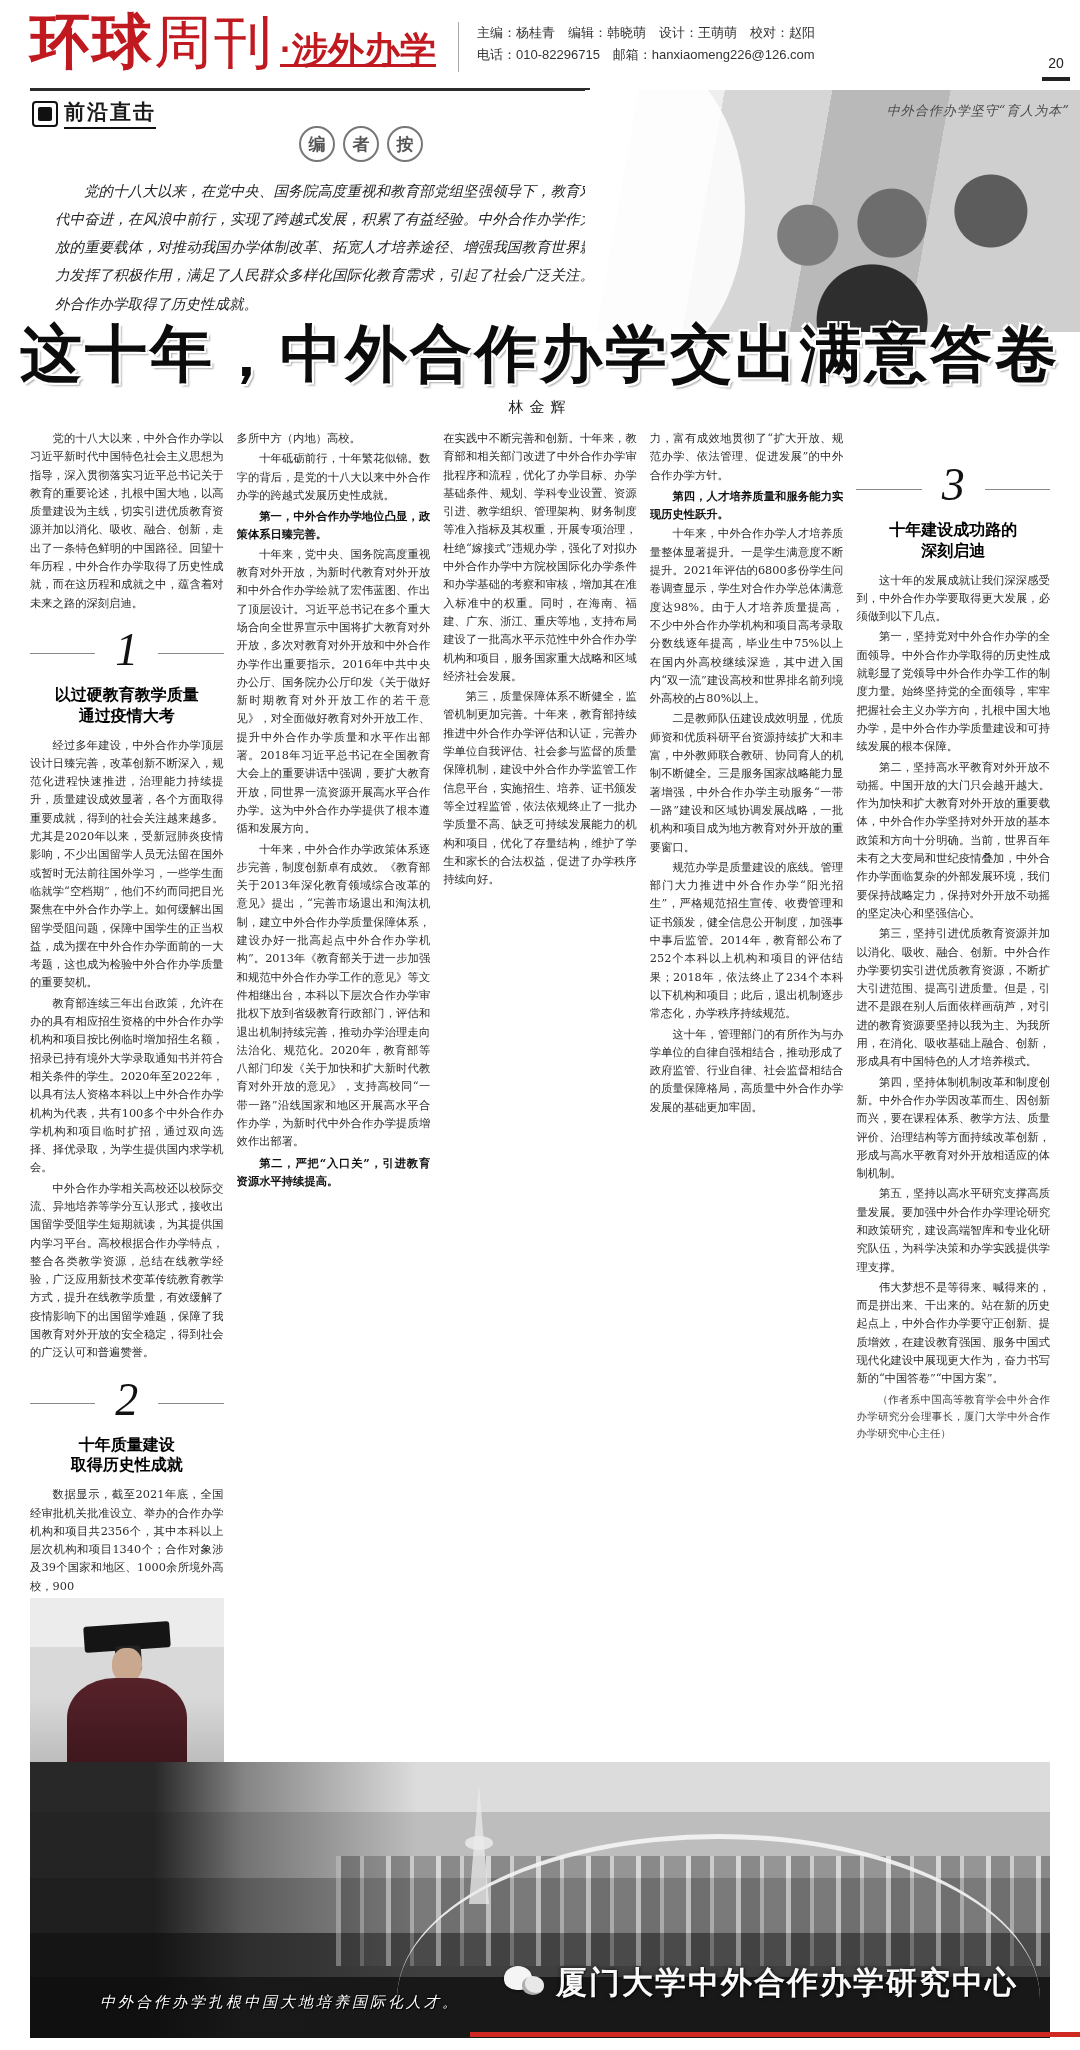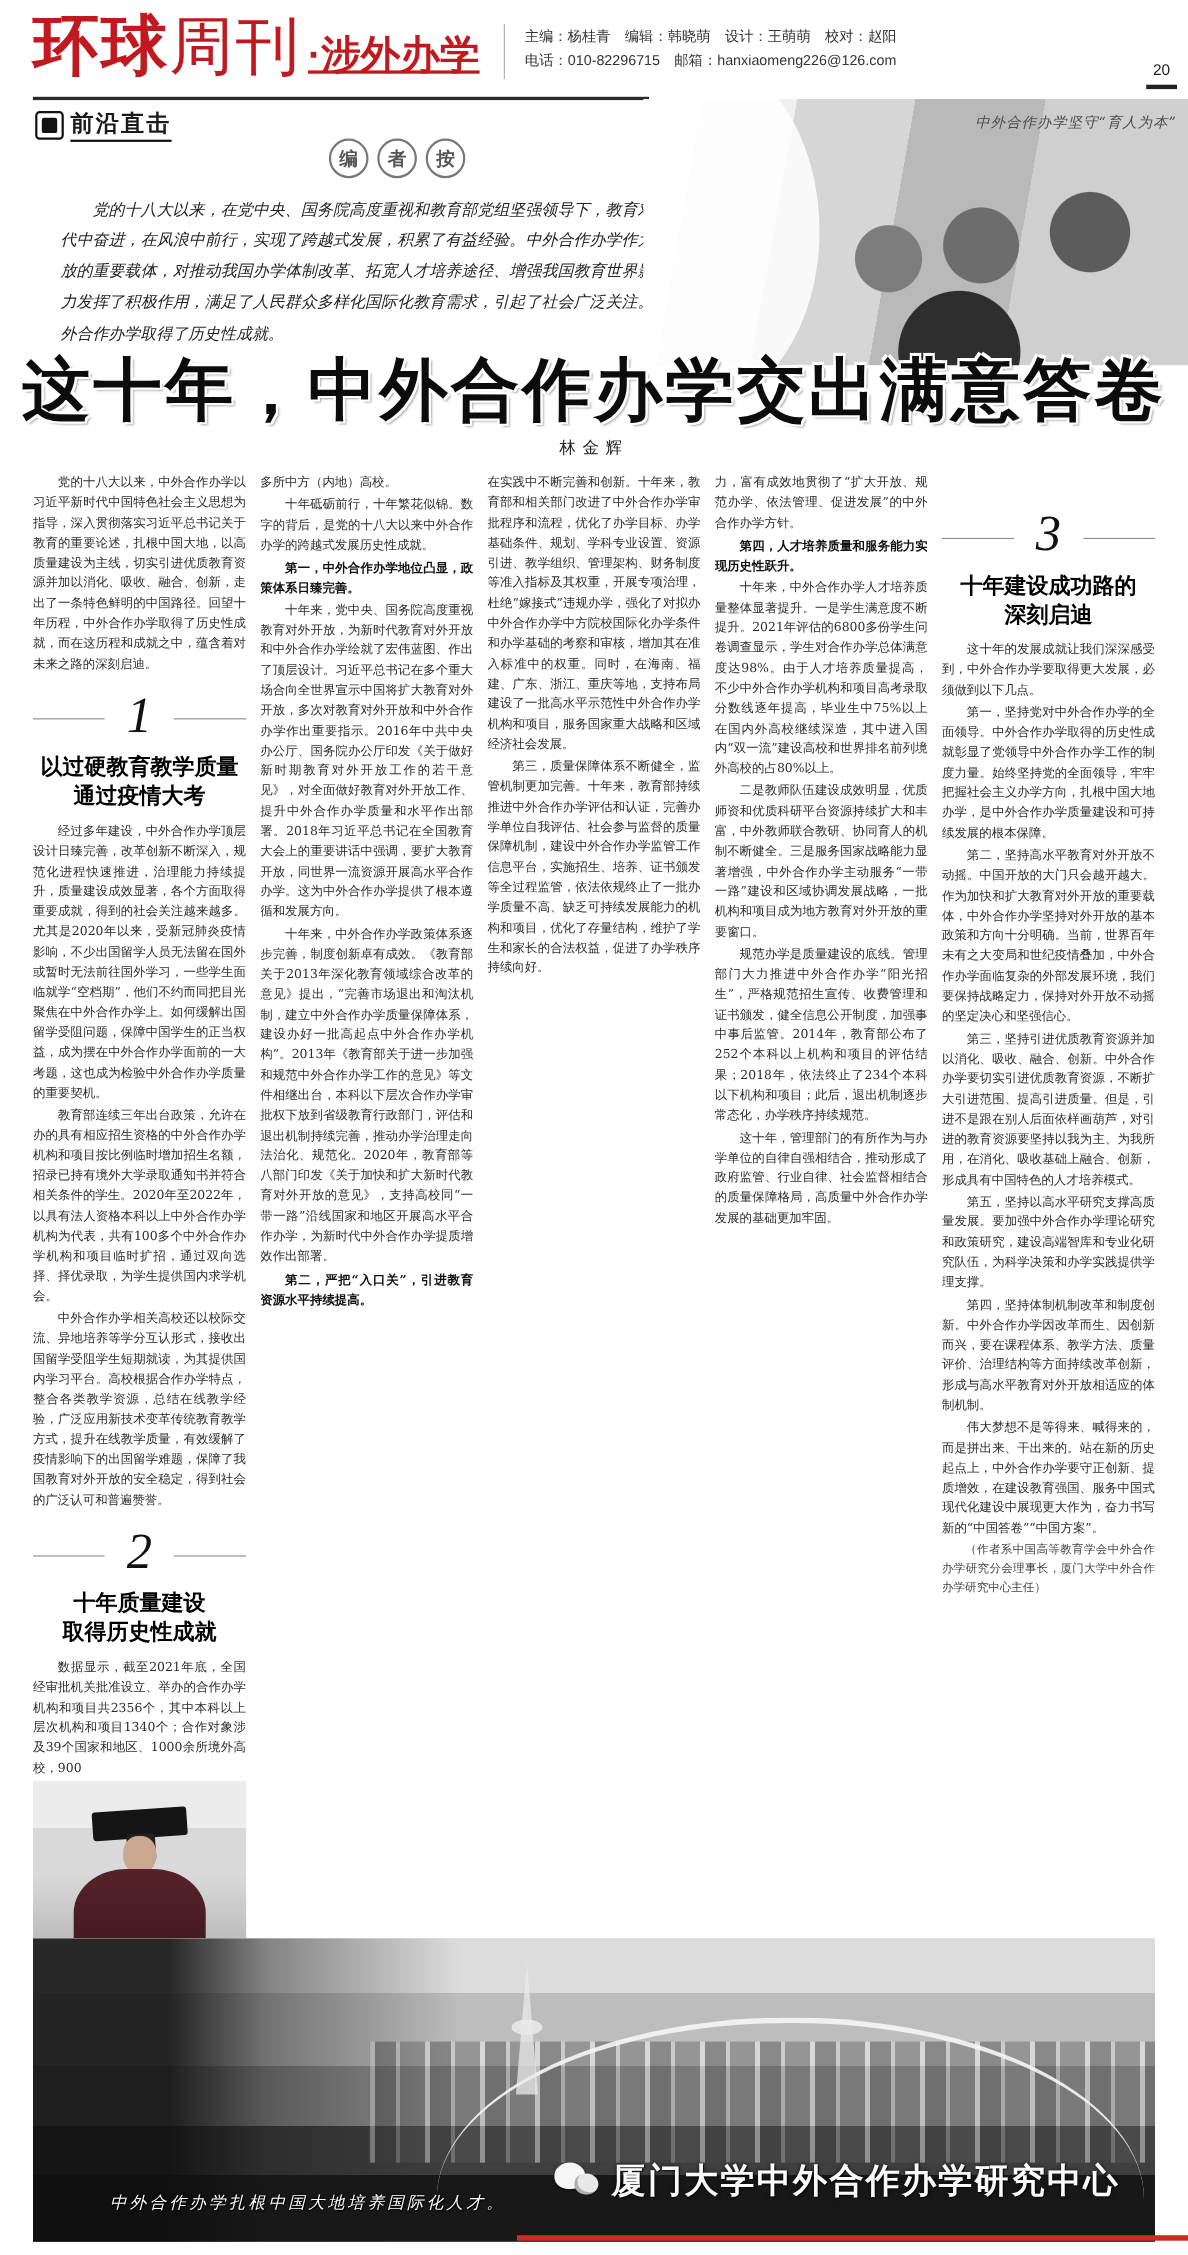--- a/index.html
+++ b/index.html
@@ -6,21 +6,21 @@
   .page{position:relative;width:1080px;height:2050px;background:#fff;overflow:hidden;
         font-family:"Liberation Sans","DejaVu Sans",sans-serif;color:#1a1a1a;}
 
   
   .masthead{position:absolute;left:30px;top:12px;display:flex;align-items:flex-end;}
   .mast-title{white-space:nowrap;color:#c0191f;line-height:1;}
   .mast-bold{font-size:60px;font-weight:700;letter-spacing:2px;}
   .mast-light{font-size:58px;font-weight:400;letter-spacing:2px;}
   .mast-sub{font-size:36px;font-weight:800;margin-left:6px;text-decoration:underline;}
   .credits{margin-left:22px;padding-left:18px;border-left:1px solid #aaa;
-           font-size:13px;color:#333;line-height:1.7;padding-bottom:6px;text-align:center;}
+           font-size:13px;color:#333;line-height:1.7;padding-bottom:6px;}
   .pagenum{position:absolute;right:10px;top:55px;font-size:14px;color:#222;text-align:center;}
   .pagenum .bar{width:28px;height:4px;background:#222;margin-top:6px;}
   .mast-rule{position:absolute;left:30px;top:88px;width:560px;height:3px;background:#2b2b2b;}
 
   
   .frontline{position:absolute;left:32px;top:98px;display:flex;align-items:center;gap:6px;}
   .fl-icon{width:22px;height:22px;border:2px solid #111;border-radius:4px;position:relative;}
   .fl-icon::before{content:"";position:absolute;left:4px;top:4px;right:4px;bottom:4px;background:#111;border-radius:2px;}
   .fl-text{font-size:21px;font-weight:900;letter-spacing:2px;border-bottom:2px solid #111;padding-bottom:1px;}
 
@@ -58,21 +58,21 @@
   .col{flex:1 1 0;overflow:hidden;display:flex;flex-direction:column;}
   .para{font-size:11.3px;line-height:1.62;color:#2c2c2c;text-align:justify;text-indent:2em;
         margin:0 0 2px 0;font-family:"DejaVu Serif","Liberation Serif",serif;}
   .para.lead{font-weight:700;color:#111;}
   .para.bio{font-size:10.5px;color:#444;}
   .sec{margin:16px 0 10px 0;}
   .sec-num{display:flex;align-items:center;}
   .sec-num::before,.sec-num::after{content:"";flex:1 1 0;height:1px;background:#8a8a8a;}
   .sec-num span{padding:0 20px;font-family:"Liberation Serif","DejaVu Serif",serif;
         font-style:italic;font-size:46px;color:#111;line-height:1;transform:translateY(-4px);}
-  .sec-title{text-align:center;font-size:20px;font-weight:900;line-height:1.3;color:#000;margin-top:8px;}
+  .sec-title{text-align:center;font-size:16px;font-weight:900;line-height:1.3;color:#000;margin-top:8px;}
 
   
   .grad-photo{margin-top:auto;height:172px;position:relative;overflow:hidden;
       background:linear-gradient(180deg,#ececec 0 30%,#d9d9d9 30% 60%,#bdbdbd 100%);}
   .grad-cap{position:absolute;left:50%;top:26px;width:86px;height:26px;background:#151515;
       transform:translateX(-50%) rotate(-4deg);border-radius:3px;}
   .grad-cap::after{content:"";position:absolute;left:30px;top:22px;width:26px;height:26px;background:#222;border-radius:4px;}
   .grad-face{position:absolute;left:50%;top:50px;width:30px;height:34px;margin-left:-15px;
       background:#caa88f;border-radius:45%;}
   .grad-gown{position:absolute;left:50%;top:80px;width:120px;height:100px;margin-left:-60px;
@@ -208,22 +208,22 @@
           </div>
         <div class="sec-title">
           <div>十年建设成功路的</div>
           <div>深刻启迪</div>
         </div>
       </div>
       <p class="para">这十年的发展成就让我们深深感受到，中外合作办学要取得更大发展，必须做到以下几点。</p>
       <p class="para">第一，坚持党对中外合作办学的全面领导。中外合作办学取得的历史性成就彰显了党领导中外合作办学工作的制度力量。始终坚持党的全面领导，牢牢把握社会主义办学方向，扎根中国大地办学，是中外合作办学质量建设和可持续发展的根本保障。</p>
       <p class="para">第二，坚持高水平教育对外开放不动摇。中国开放的大门只会越开越大。作为加快和扩大教育对外开放的重要载体，中外合作办学坚持对外开放的基本政策和方向十分明确。当前，世界百年未有之大变局和世纪疫情叠加，中外合作办学面临复杂的外部发展环境，我们要保持战略定力，保持对外开放不动摇的坚定决心和坚强信心。</p>
       <p class="para">第三，坚持引进优质教育资源并加以消化、吸收、融合、创新。中外合作办学要切实引进优质教育资源，不断扩大引进范围、提高引进质量。但是，引进不是跟在别人后面依样画葫芦，对引进的教育资源要坚持以我为主、为我所用，在消化、吸收基础上融合、创新，形成具有中国特色的人才培养模式。</p>
+      <p class="para">第四，坚持体制机制改革和制度创新。中外合作办学因改革而生、因创新而兴，要在课程体系、教学方法、质量评价、治理结构等方面持续改革创新，形成与高水平教育对外开放相适应的体制机制。</p>
       <p class="para">第五，坚持以高水平研究支撑高质量发展。要加强中外合作办学理论研究和政策研究，建设高端智库和专业化研究队伍，为科学决策和办学实践提供学理支撑。</p>
-      <p class="para">第四，坚持体制机制改革和制度创新。中外合作办学因改革而生、因创新而兴，要在课程体系、教学方法、质量评价、治理结构等方面持续改革创新，形成与高水平教育对外开放相适应的体制机制。</p>
       <p class="para">伟大梦想不是等得来、喊得来的，而是拼出来、干出来的。站在新的历史起点上，中外合作办学要守正创新、提质增效，在建设教育强国、服务中国式现代化建设中展现更大作为，奋力书写新的“中国答卷”“中国方案”。</p>
       <p class="para bio">（作者系中国高等教育学会中外合作办学研究分会理事长，厦门大学中外合作办学研究中心主任）</p>
     </div>
   </div>
 
   <div class="banner">
     <div class="skyline"></div>
     <div class="bridge"></div>
     <div class="tower"></div>
     <div class="banner-grad"></div>

